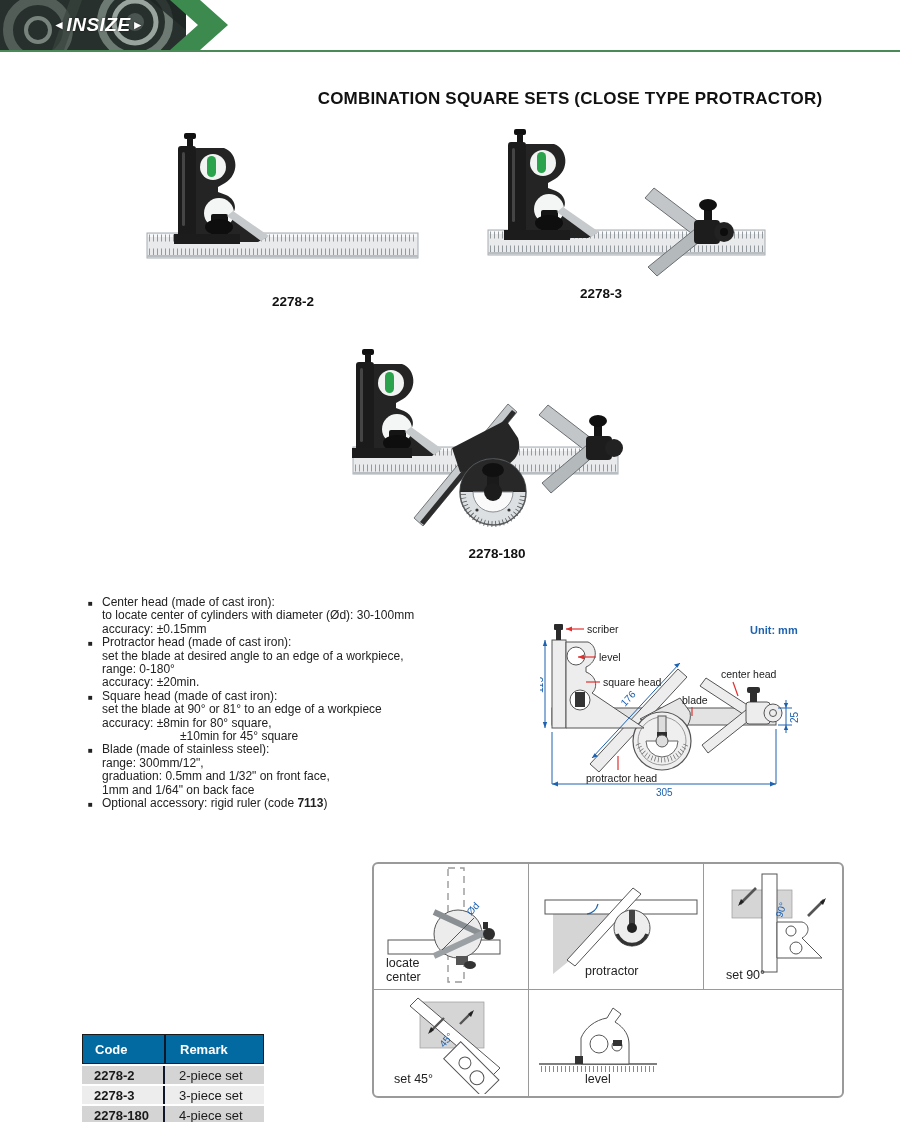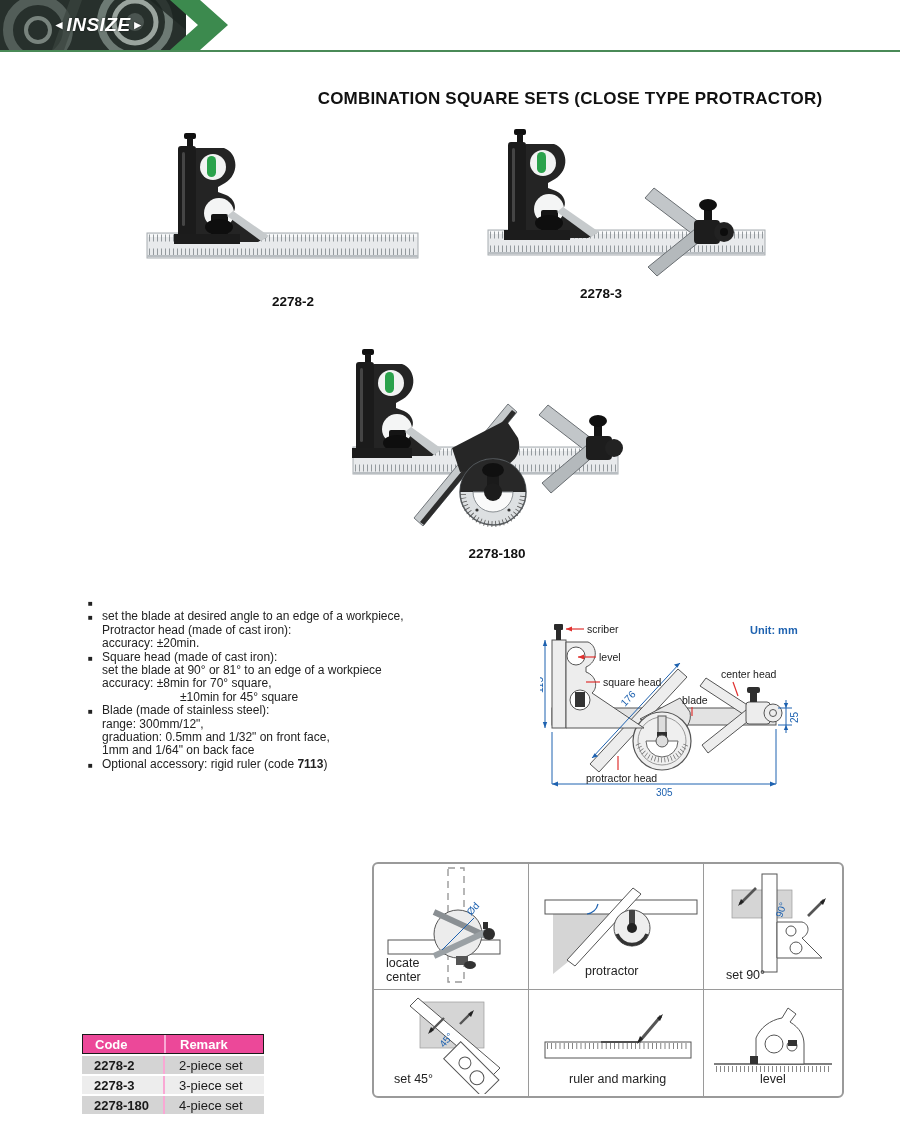--- a/index.html
+++ b/index.html
@@ -33,25 +33,25 @@
   #ugrid{left:372px;top:862px;width:472px;height:236px;border:2px solid #9a9a9a;border-radius:6px;
          box-sizing:border-box;display:grid;grid-template-columns:155px 175px 138px;
          grid-template-rows:126px 106px;background:#fff;}
   .ucell{position:relative;border-right:1px solid #9a9a9a;border-bottom:1px solid #9a9a9a;}
   .ucell.last-col{border-right:none;}
   .ucell.last-row{border-bottom:none;}
   .ulabel{position:absolute;font-size:12.5px;color:#222;line-height:14px;}
 
   
   #tbl{left:82px;top:1034px;width:182px;font-size:13px;}
-  .thead{display:flex;height:20px;background:#ec4899;color:#fff;font-weight:bold;
+  .thead{display:flex;height:30px;background:#0369a1;color:#fff;font-weight:bold;
          border:1px solid #1a1a1a;box-sizing:border-box;}
   .thead .c1,.trow .c1{width:81px;box-sizing:border-box;padding-left:12px;display:flex;align-items:center;}
   .thead .c2,.trow .c2{flex:1;box-sizing:border-box;padding-left:14px;display:flex;align-items:center;
-         border-left:2px solid #f9a8d4;}
+         border-left:2px solid #0f172a;}
   .trow{display:flex;height:18px;margin-top:2px;}
   .trow .c1{font-weight:bold;}
   .trow.g{background:#d4d4d4;}
   .trow.l{background:#ededed;}
 </style>
 </head>
 <body>
 
 <div id="page">
 
@@ -165,35 +165,41 @@
     <rect x="246" y="94" width="26" height="24" rx="4" fill="#1d1d1d"></rect>
     <circle cx="274" cy="106" r="9" fill="#222"></circle>
     <rect x="254" y="82" width="8" height="12" fill="#151515"></rect>
     <ellipse cx="258" cy="79" rx="9" ry="6" fill="#101010"></ellipse>
   </svg>
   <div class="abs prod-label" style="left:427px;top:546px">2278-180</div>
 
   <div id="specs" class="abs">
     <div class="spec">
       <div class="spec-b">■</div>
-    </div>
-    <div class="spec">
-      <div class="spec-b">■</div>
-      <div>
+      <div>
+        <div>Center head (made of cast iron):</div>
+        <div>to locate center of cylinders with diameter (Ød): 30-100mm</div>
+        <div>accuracy: ±0.15mm</div>
+      </div>
+    </div>
+    <div class="spec">
+      <div class="spec-b">■</div>
+      <div>
+        <div>Protractor head (made of cast iron):</div>
         <div>set the blade at desired angle to an edge of a workpiece,</div>
-        <div>Protractor head (made of cast iron):</div>
+        <div>range: 0-180°</div>
         <div>accuracy: ±20min.</div>
       </div>
     </div>
     <div class="spec">
       <div class="spec-b">■</div>
       <div>
         <div>Square head (made of cast iron):</div>
         <div>set the blade at 90° or 81° to an edge of a workpiece</div>
-        <div>accuracy: ±8min for 70° square,</div>
+        <div>accuracy: ±8min for 80° square,</div>
         <div class="ind">±10min for 45° square</div>
       </div>
     </div>
     <div class="spec">
       <div class="spec-b">■</div>
       <div>
         <div>Blade (made of stainless steel):</div>
         <div>range: 300mm/12",</div>
         <div>graduation: 0.5mm and 1/32" on front face,</div>
         <div>1mm and 1/64" on back face</div>
@@ -344,31 +350,20 @@
         </g>
         <line x1="56" y1="42" x2="70" y2="28" stroke="#555" stroke-width="2.4"></line>
         <polygon points="54,44 60,40 57,37" fill="#222"></polygon>
         <line x1="86" y1="34" x2="98" y2="22" stroke="#555" stroke-width="2.4"></line>
         <polygon points="100,20 94,24 97,27" fill="#222"></polygon>
         <text transform="translate(70,58) rotate(-50)" font-family="Liberation Sans, sans-serif" font-size="10" fill="#1e62b0">45°</text>
       </svg>
       <div class="ulabel" style="left:20px;top:82px">set 45°</div>
     </div>
 
-    <div class="ucell last-row">
-      <svg width="173" height="104" viewBox="0 0 173 104">
-        <rect x="16" y="52" width="146" height="16" fill="#fff" stroke="#555"></rect>
-        <line x1="18" y1="56" x2="160" y2="56" stroke="#666" stroke-width="6" stroke-dasharray="0.8 3.4"></line>
-        <line x1="72" y1="52" x2="110" y2="52" stroke="#333" stroke-width="1.6"></line>
-        <line x1="110" y1="52" x2="132" y2="26" stroke="#555" stroke-width="3"></line>
-        <polygon points="108,54 114,49 111,46" fill="#222"></polygon>
-        <polygon points="134,24 128,28 131,31" fill="#222"></polygon>
-      </svg>
-      <div class="ulabel" style="left:40px;top:82px">ruler and marking</div>
-    </div>
 
     <div class="ucell last-col last-row">
       <svg width="136" height="104" viewBox="0 0 136 104">
         <line x1="10" y1="74" x2="128" y2="74" stroke="#555" stroke-width="1.5"></line>
         <line x1="12" y1="79" x2="126" y2="79" stroke="#888" stroke-width="6" stroke-dasharray="1 3"></line>
         <path d="M52,74 L52,48 C56,38 66,30 78,28 L84,18 L92,24 L86,32 C96,38 100,46 100,54 L100,74 Z" fill="#fff" stroke="#555"></path>
         <circle cx="70" cy="54" r="9" fill="none" stroke="#555"></circle>
         <circle cx="88" cy="56" r="5" fill="none" stroke="#555"></circle>
         <rect x="84" y="50" width="9" height="6" fill="#333"></rect>
         <rect x="46" y="66" width="8" height="8" fill="#333"></rect>

